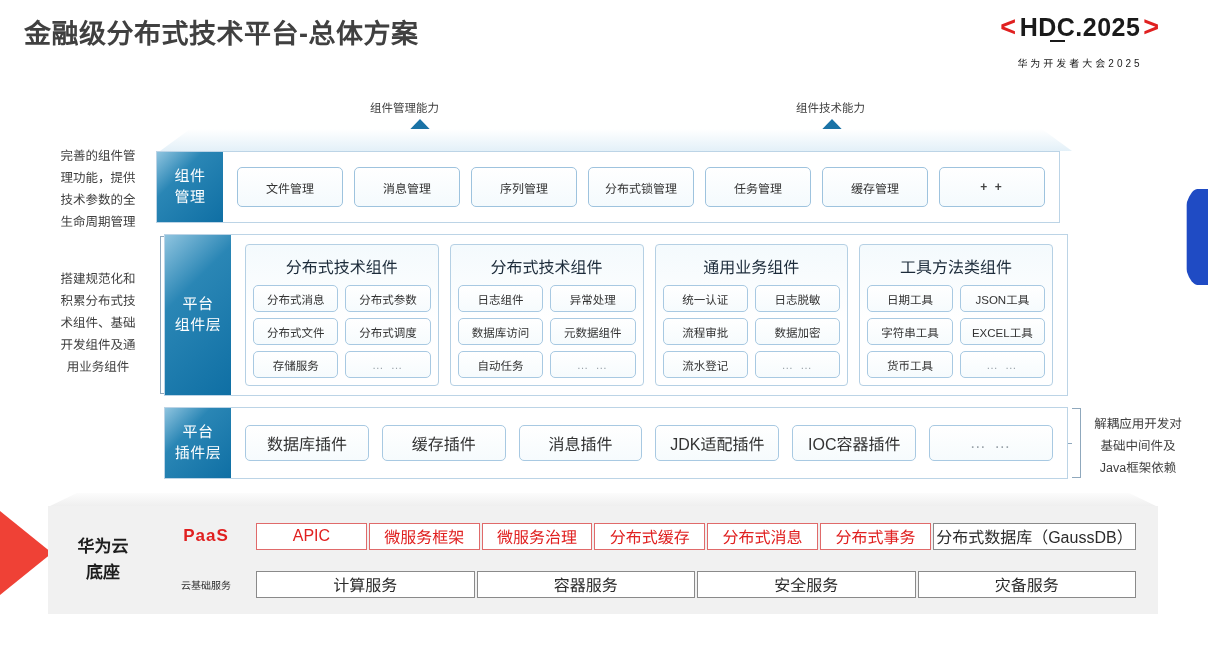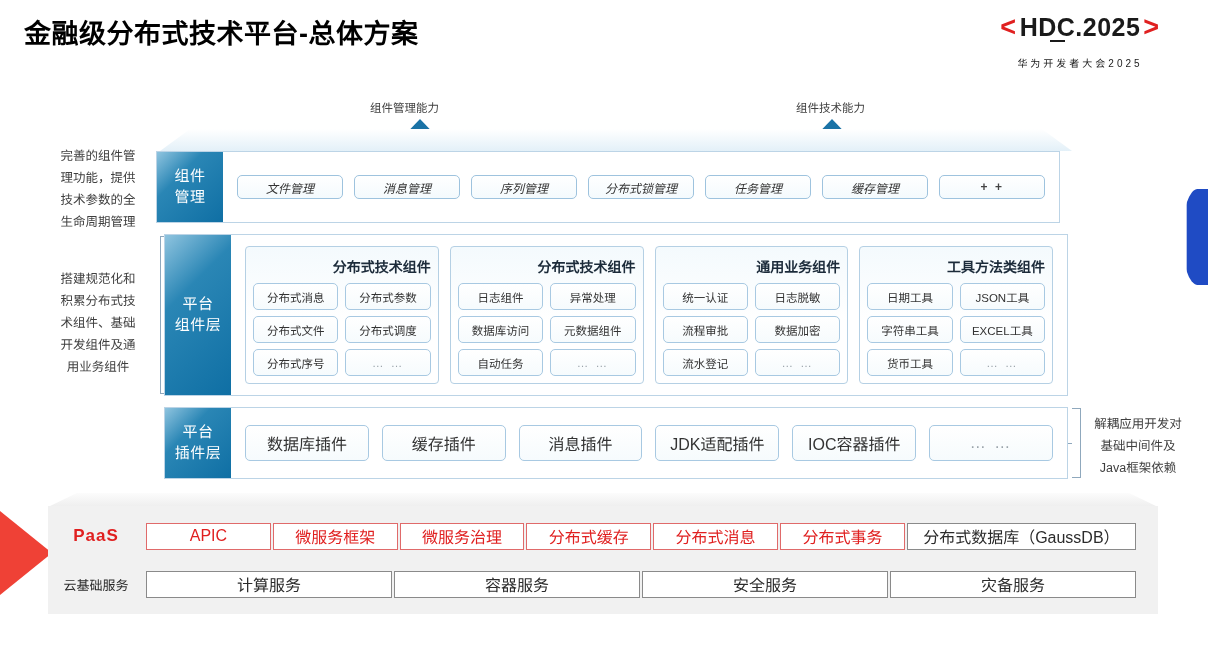--- a/index.html
+++ b/index.html
@@ -8,21 +8,21 @@
     width: 1208px; height: 663px;
     background: #ffffff;
     font-family: "Liberation Sans", "DejaVu Sans", sans-serif;
     overflow: hidden;
   }
   #slide { position: relative; width: 1208px; height: 663px; background: #fff; }
 
   
   .slide-title {
     position: absolute; left: 24px; top: 12px;
-    font-size: 27px; font-weight: 700; color: #000000;
+    font-size: 27px; font-weight: 700; color: #404040;
     letter-spacing: .5px; white-space: nowrap;
   }
   .hdc-logo { position: absolute; right: 12px; top: 14px; text-align: center; width: 232px; }
   .hdc-main {
     font-size: 25px; font-weight: 700; color: #1a1a1a;
     letter-spacing: .5px; white-space: nowrap; line-height: 1;
     display: flex; align-items: center; justify-content: center; gap: 3px;
   }
   .hdc-bracket { color: #e02020; font-weight: 700; font-size: 27px; }
   .hdc-word { position: relative; }
@@ -75,40 +75,39 @@
     background: linear-gradient(135deg,#8fc4df 0%,#2a86b5 34%,#0f6fa4 100%);
     color: #ffffff; font-size: 15px; line-height: 1.38;
     display: flex; flex-direction: column; align-items: center; justify-content: center;
     text-align: center; letter-spacing: .5px;
   }
   .layer-body { flex: 1 1 auto; display: flex; align-items: center; padding: 0 10px; }
 
   
   .chip-row { display: flex; align-items: center; gap: 11px; width: 100%; padding: 0 4px; }
   .chip {
-    flex: 1 1 0; min-width: 0; height: 24px;
+    flex: 1 1 0; min-width: 0; height: 40px;
     border: 1px solid #9ec3de; border-radius: 5px;
     background: linear-gradient(180deg,#ffffff 0%,#f4fafd 100%);
     color: #333; font-size: 12px;
     display: flex; align-items: center; justify-content: center;
     white-space: nowrap;
-    font-style: italic;
   }
   .chip.plus { color: #444; font-weight: 700; letter-spacing: 2px; }
 
   
   .group-row { display: flex; gap: 11px; width: 100%; padding: 8px 4px; }
   .group {
     flex: 1 1 0; min-width: 0;
     border: 1px solid #b5d0e4; border-radius: 4px;
     background: linear-gradient(180deg,#f4fafd 0%,#ffffff 55%);
     padding: 5px 7px 7px;
   }
   .group-head {
-    text-align: right; font-size: 14px; font-weight: 700; color: #1c2b3a;
+    text-align: center; font-size: 16px; font-weight: 400; color: #1c2b3a;
     padding: 4px 0 7px;
   }
   .group-grid { display: grid; grid-template-columns: 1fr 1fr; gap: 6px 7px; }
   .cell {
     height: 27px; border: 1px solid #a8c9e2; border-radius: 5px;
     background: linear-gradient(180deg,#ffffff 0%,#f6fbfd 100%);
     font-size: 11.5px; color: #333;
     display: flex; align-items: center; justify-content: center;
     white-space: nowrap; overflow: hidden;
   }
@@ -157,21 +156,21 @@
   .base-title {
     flex: 0 0 110px; text-align: center;
     font-size: 17px; font-weight: 700; color: #1d1d1d; line-height: 1.55;
   }
   .base-rows { flex: 1 1 auto; padding-right: 22px; }
   .base-line { display: flex; align-items: center; gap: 2px; margin: 21px 0; }
   .base-kind {
     flex: 0 0 96px; text-align: center; white-space: nowrap;
   }
   .base-kind.paas { color: #e02020; font-size: 17px; font-weight: 700; letter-spacing: 1px; }
-  .base-kind.iaas { color: #2b2b2b; font-size: 13px; }
+  .base-kind.iaas { color: #2b2b2b; font-size: 10px; }
   .svc {
     flex: 1 1 0; min-width: 0; height: 27px;
     display: flex; align-items: center; justify-content: center;
     font-size: 16px; white-space: nowrap; background: #ffffff;
   }
   .svc.red   { border: 1.5px solid #e06a6a; color: #e02020; }
   .svc.plain { border: 1.5px solid #8a8a8a; color: #2b2b2b; }
   .svc.wide  { flex: 1.85 1 0; }
 </style>
 </head>
@@ -245,21 +244,21 @@
     <div class="layer-body">
       <div class="group-row">
 
         <div class="group">
           <div class="group-head">分布式技术组件</div>
           <div class="group-grid">
             <div class="cell">分布式消息</div>
             <div class="cell">分布式参数</div>
             <div class="cell">分布式文件</div>
             <div class="cell">分布式调度</div>
-            <div class="cell">分布式序号</div>
+            <div class="cell">存储服务</div>
             <div class="cell dots">… …</div>
           </div>
         </div>
 
         <div class="group">
           <div class="group-head">分布式技术组件</div>
           <div class="group-grid">
             <div class="cell">日志组件</div>
             <div class="cell">异常处理</div>
             <div class="cell">数据库访问</div>
@@ -310,20 +309,24 @@
         <div class="plug">JDK适配插件</div>
         <div class="plug">IOC容器插件</div>
         <div class="plug dots">… …</div>
       </div>
     </div>
   </div>
 
   <div class="base-plate-top"></div>
   <div class="base-plate">
 
+    <div class="base-title">
+      <div>华为云</div>
+      <div>底座</div>
+    </div>
 
     <div class="base-rows">
 
       <div class="base-line">
         <div class="base-kind paas">PaaS</div>
         <div class="svc red">APIC</div>
         <div class="svc red">微服务框架</div>
         <div class="svc red">微服务治理</div>
         <div class="svc red">分布式缓存</div>
         <div class="svc red">分布式消息</div>

